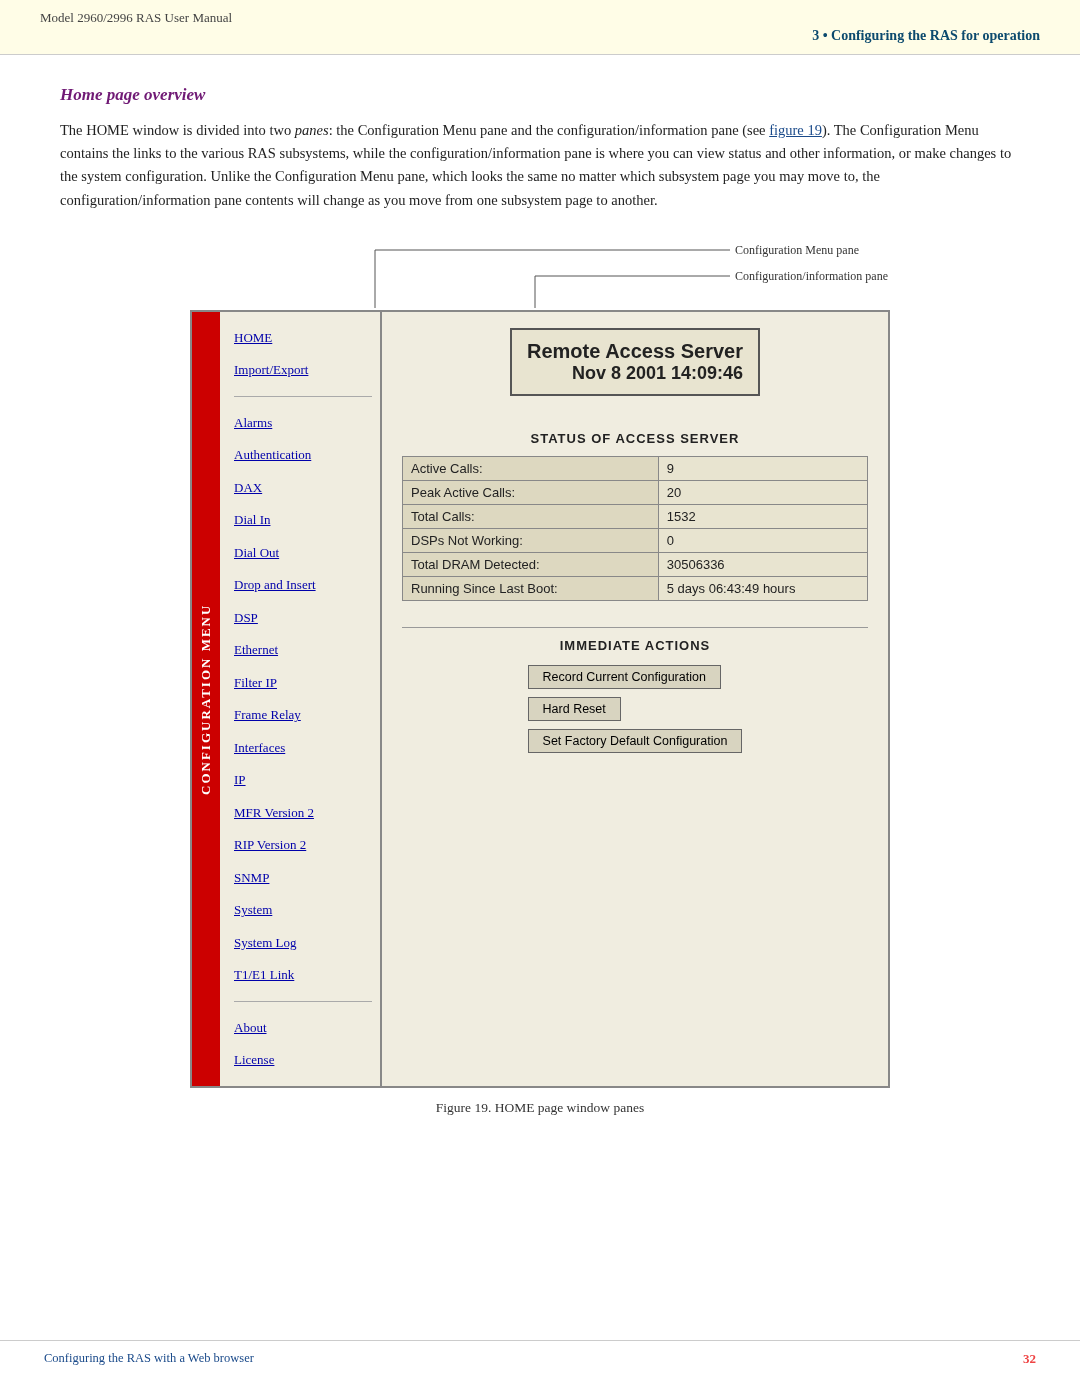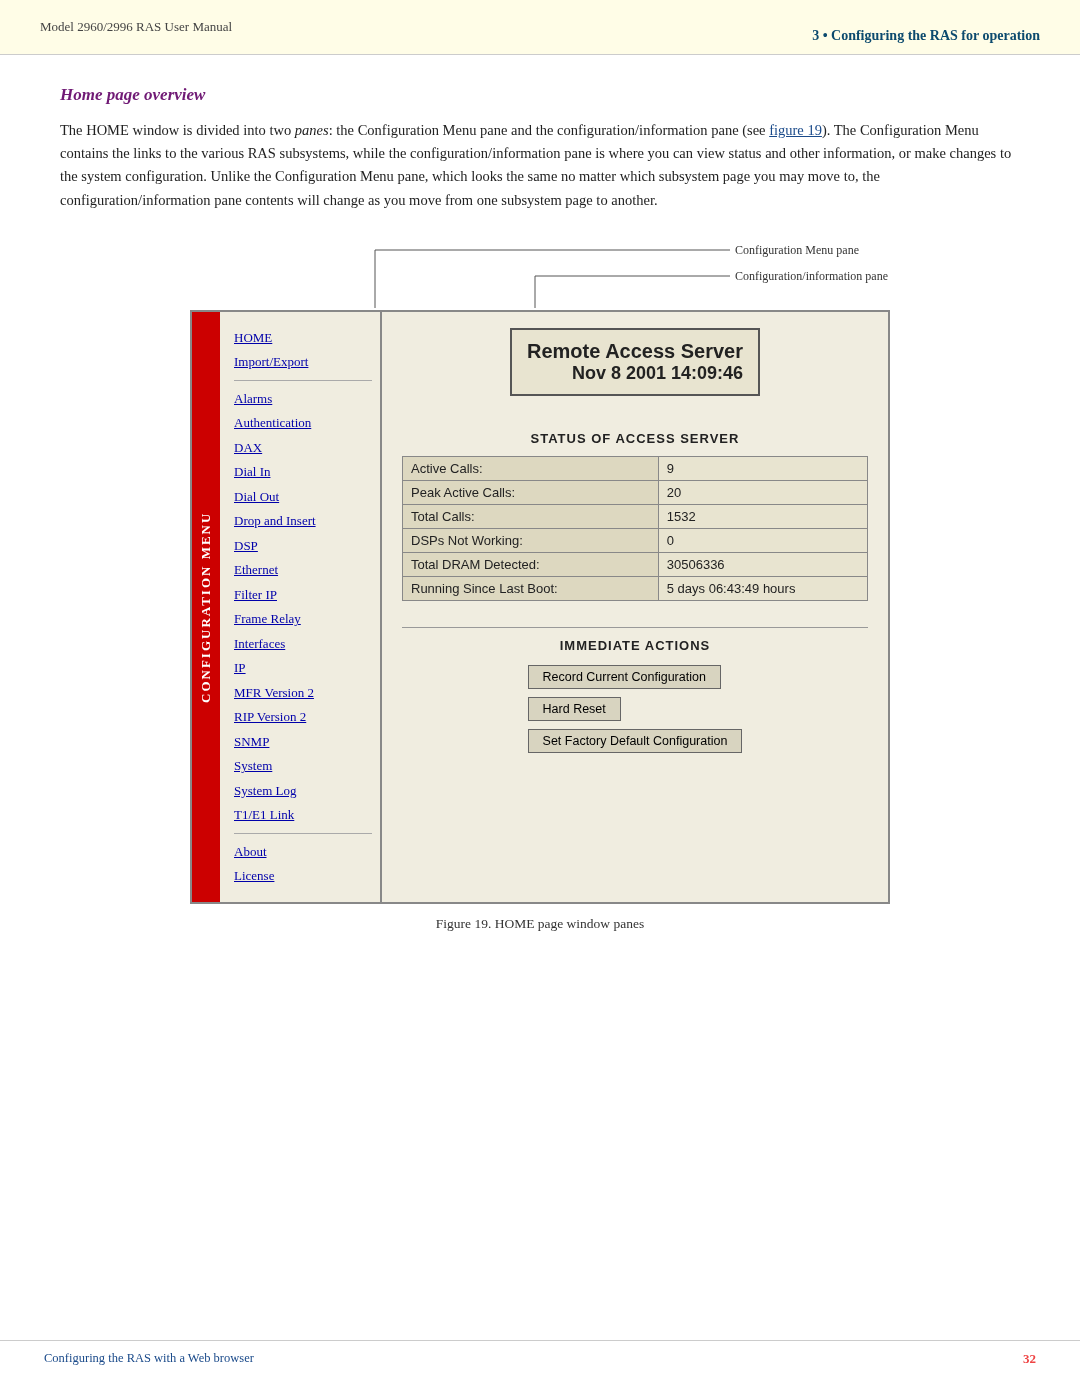--- a/index.html
+++ b/index.html
@@ -13,21 +13,20 @@
       position: relative;
     }
 
     
     .header-bar {
       background: #fffde7;
       border-bottom: 1px solid #ccc;
       padding: 10px 40px;
       display: flex;
       justify-content: space-between;
-      align-items: center;
     }
     .header-left {
       font-size: 13px;
       color: #444;
     }
     .header-right {
       font-size: 14px;
       font-weight: bold;
       color: #0c4a6e;
       margin-top: 18px;
@@ -100,21 +99,21 @@
       justify-content: center;
       width: 28px;
       text-transform: uppercase;
     }
 
     .menu-links {
       margin-left: 32px;
       padding: 14px 8px 14px 10px;
       display: flex;
       flex-direction: column;
-      gap: 1px;
+      gap: 9px;
     }
 
     .menu-link {
       font-size: 13px;
       color: #00a;
       text-decoration: underline;
       cursor: pointer;
       padding: 2px 0;
       line-height: 1.5;
     }

